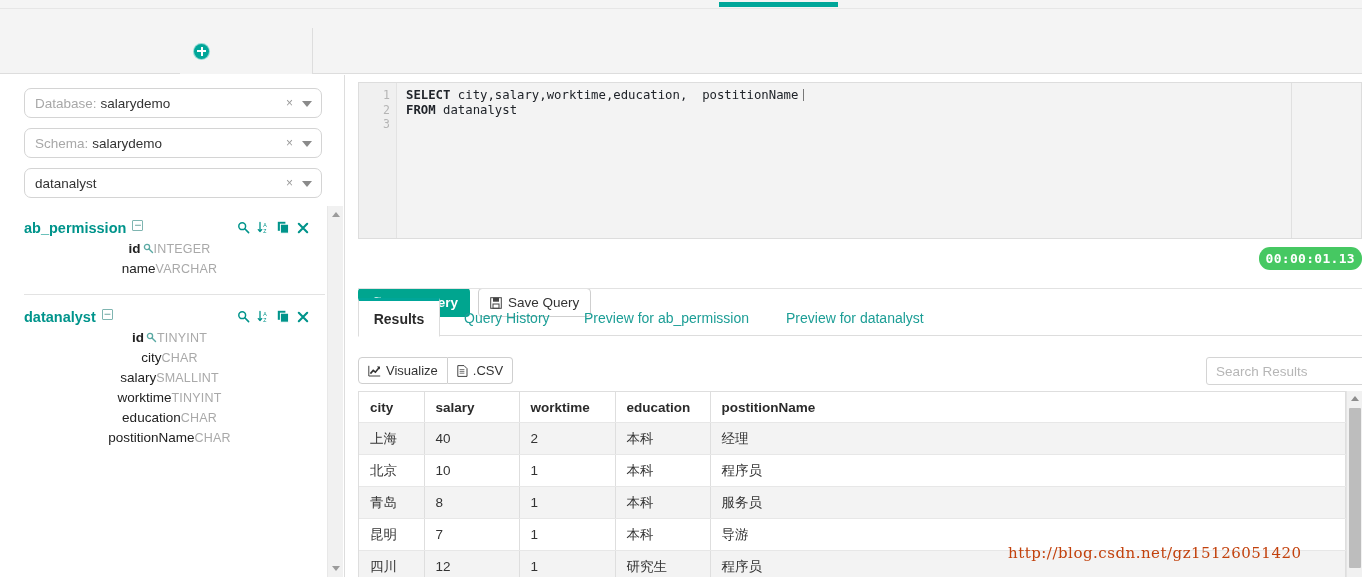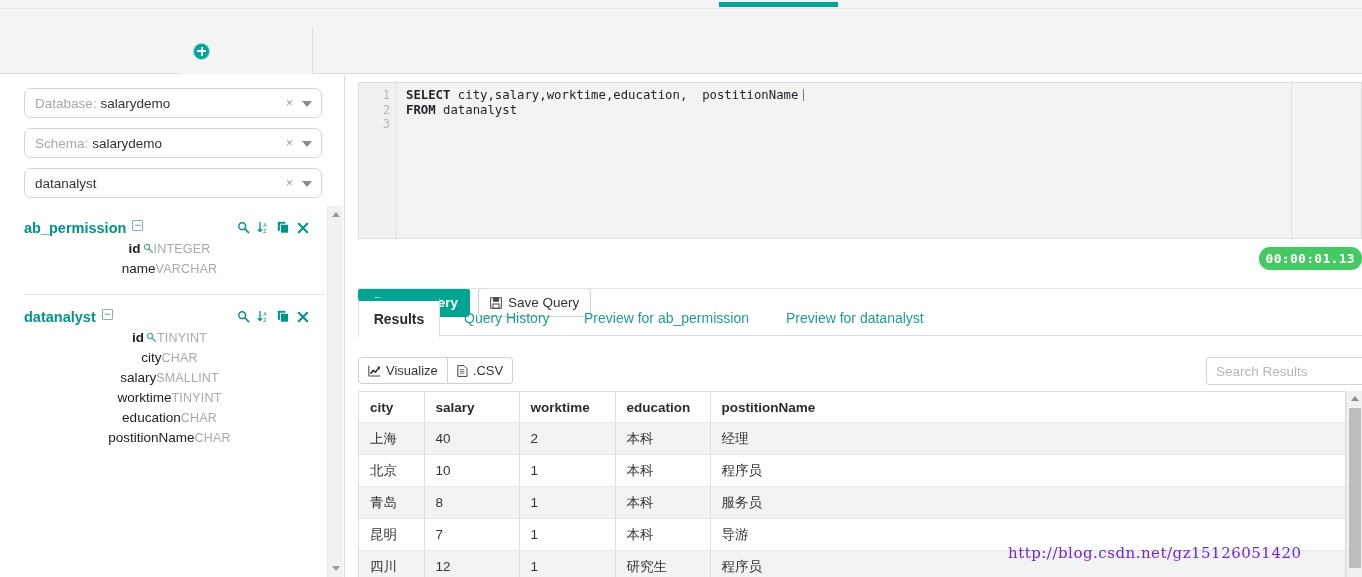--- a/index.html
+++ b/index.html
@@ -293,21 +293,21 @@
     border-bottom: 5px solid #8d8d8d;
   }
   .res-sb-thumb {
     position: absolute; left: 2px; top: 17px; width: 12px; height: 160px;
     background: #bdbdbd; border-radius: 1px;
   }
 
   .watermark {
     position: absolute; left: 1008px; top: 544px;
     font-family: "DejaVu Serif", serif;
-    font-size: 15px; color: #6d28d9; letter-spacing: .5px;
+    font-size: 15px; color: #c2410c; letter-spacing: .5px;
     white-space: nowrap; pointer-events: none;
   }
 </style>
 </head>
 <body>
 
 <div id="app">
 
   <div class="top-strip"></div>
   <div class="top-accent"></div>

